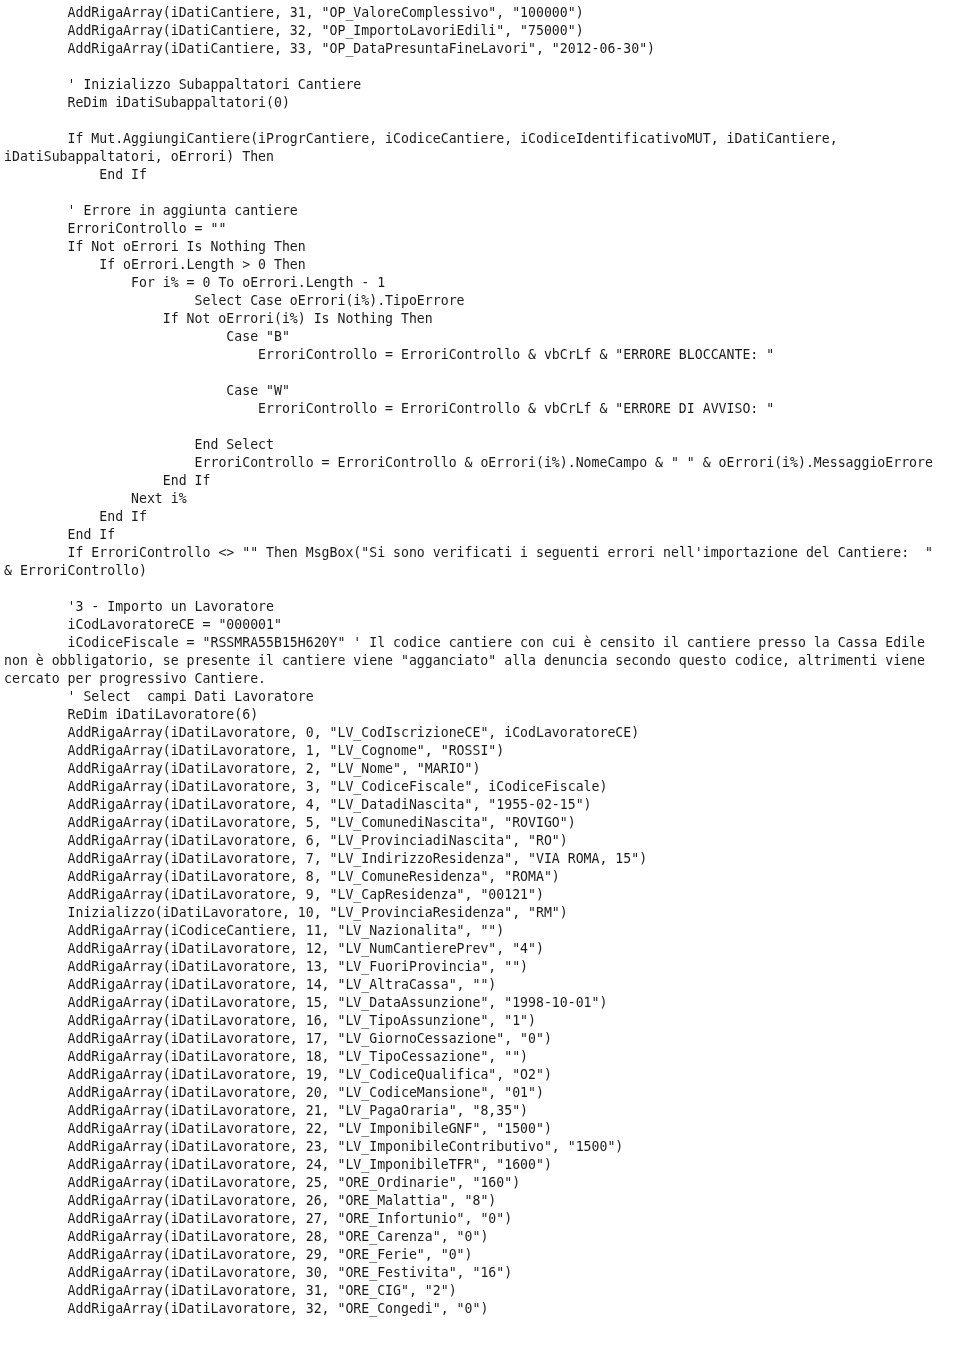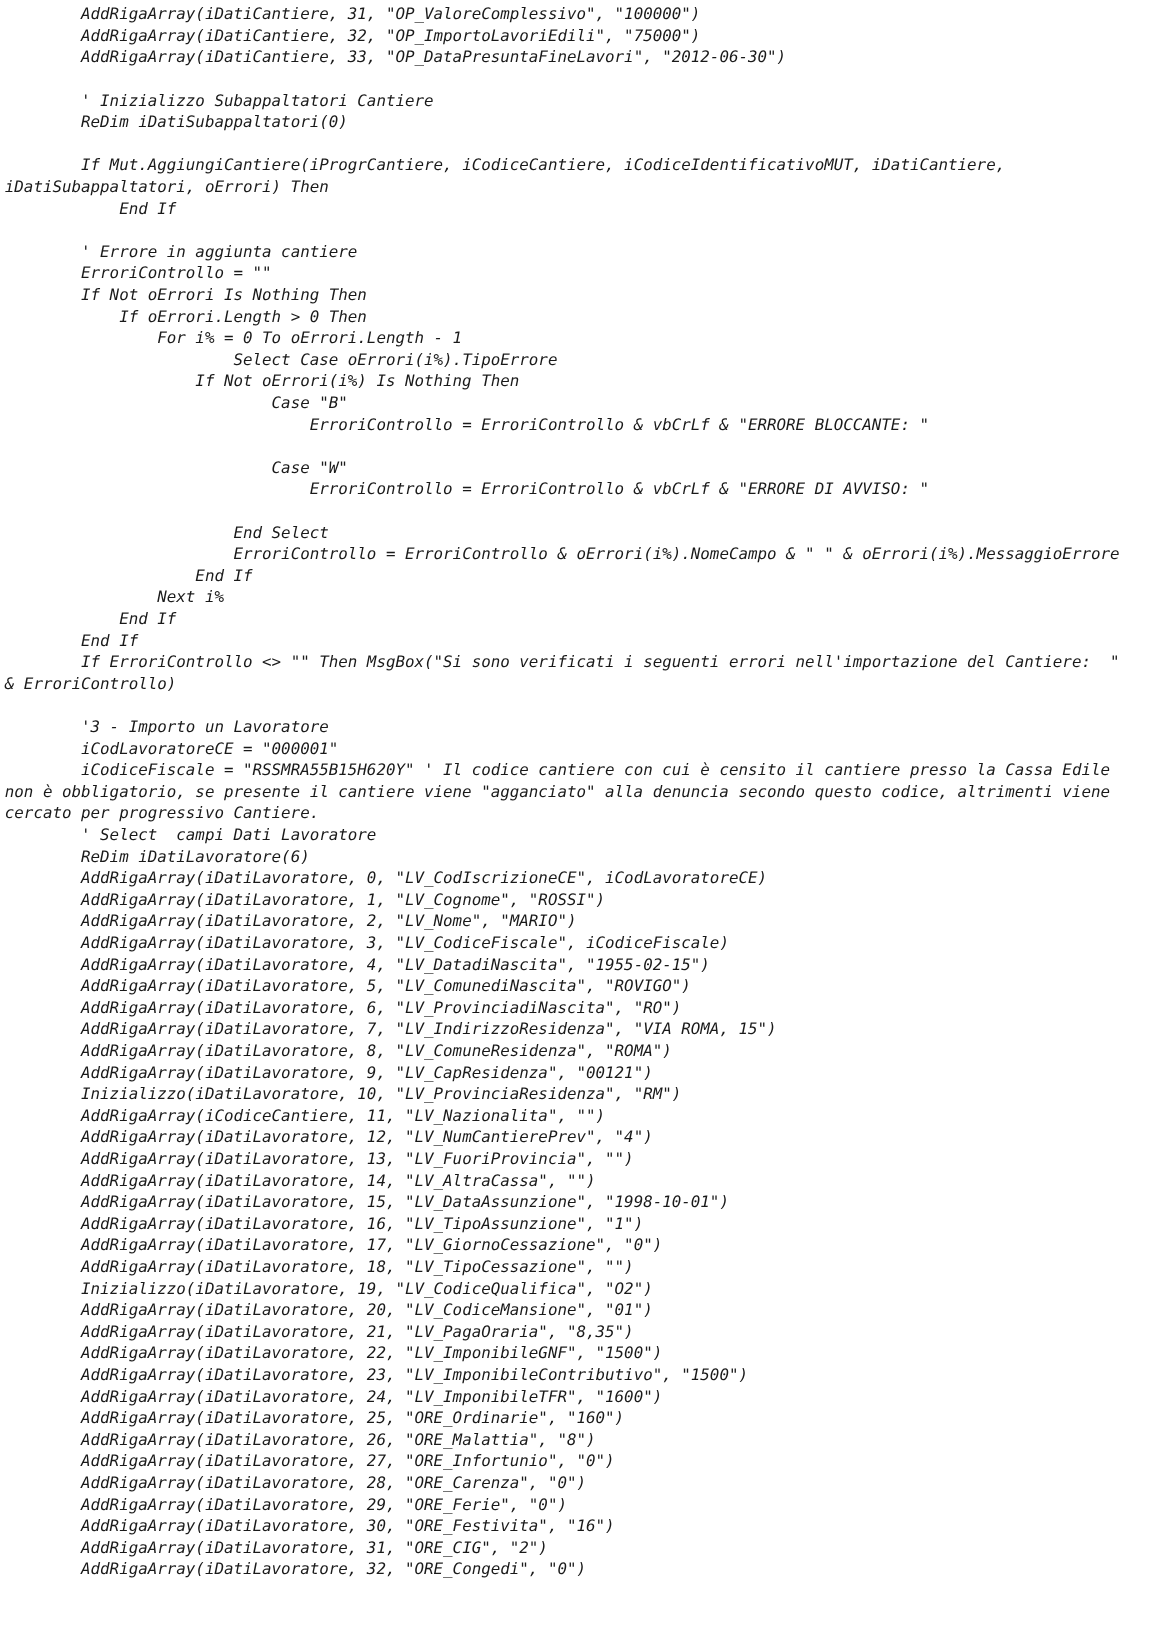--- a/index.html
+++ b/index.html
@@ -25,21 +25,20 @@
     margin: 0;
     padding: 4px 20px 0 4px;
     font-family: "DejaVu Sans Mono", "Liberation Mono", monospace;
     font-size: 13.2px;
     line-height: 18px;
     color: #1a1a1a;
     white-space: pre-wrap;
     word-wrap: break-word;
     overflow-wrap: break-word;
     letter-spacing: 0px;
-    font-style: italic;
     -webkit-font-smoothing: none;
   }
   .code-line {
     display: block;
     min-height: 18px;
     white-space: pre-wrap;
     word-wrap: break-word;
     overflow-wrap: break-word;
   }
   .code-line.blank {
@@ -98,21 +97,21 @@
 </span><span class="code-line">        AddRigaArray(iDatiLavoratore, 9, "LV_CapResidenza", "00121")
 </span><span class="code-line">        Inizializzo(iDatiLavoratore, 10, "LV_ProvinciaResidenza", "RM")
 </span><span class="code-line">        AddRigaArray(iCodiceCantiere, 11, "LV_Nazionalita", "")
 </span><span class="code-line">        AddRigaArray(iDatiLavoratore, 12, "LV_NumCantierePrev", "4")
 </span><span class="code-line">        AddRigaArray(iDatiLavoratore, 13, "LV_FuoriProvincia", "")
 </span><span class="code-line">        AddRigaArray(iDatiLavoratore, 14, "LV_AltraCassa", "")
 </span><span class="code-line">        AddRigaArray(iDatiLavoratore, 15, "LV_DataAssunzione", "1998-10-01")
 </span><span class="code-line">        AddRigaArray(iDatiLavoratore, 16, "LV_TipoAssunzione", "1")
 </span><span class="code-line">        AddRigaArray(iDatiLavoratore, 17, "LV_GiornoCessazione", "0")
 </span><span class="code-line">        AddRigaArray(iDatiLavoratore, 18, "LV_TipoCessazione", "")
-</span><span class="code-line">        Inizializzo(iDatiLavoratore, 19, "LV_CodiceQualifica", "O2")
+</span><span class="code-line">        AddRigaArray(iDatiLavoratore, 19, "LV_CodiceQualifica", "O2")
 </span><span class="code-line">        AddRigaArray(iDatiLavoratore, 20, "LV_CodiceMansione", "01")
 </span><span class="code-line">        AddRigaArray(iDatiLavoratore, 21, "LV_PagaOraria", "8,35")
 </span><span class="code-line">        AddRigaArray(iDatiLavoratore, 22, "LV_ImponibileGNF", "1500")
 </span><span class="code-line">        AddRigaArray(iDatiLavoratore, 23, "LV_ImponibileContributivo", "1500")
 </span><span class="code-line">        AddRigaArray(iDatiLavoratore, 24, "LV_ImponibileTFR", "1600")
 </span><span class="code-line">        AddRigaArray(iDatiLavoratore, 25, "ORE_Ordinarie", "160")
 </span><span class="code-line">        AddRigaArray(iDatiLavoratore, 26, "ORE_Malattia", "8")
 </span><span class="code-line">        AddRigaArray(iDatiLavoratore, 27, "ORE_Infortunio", "0")
 </span><span class="code-line">        AddRigaArray(iDatiLavoratore, 28, "ORE_Carenza", "0")
 </span><span class="code-line">        AddRigaArray(iDatiLavoratore, 29, "ORE_Ferie", "0")

